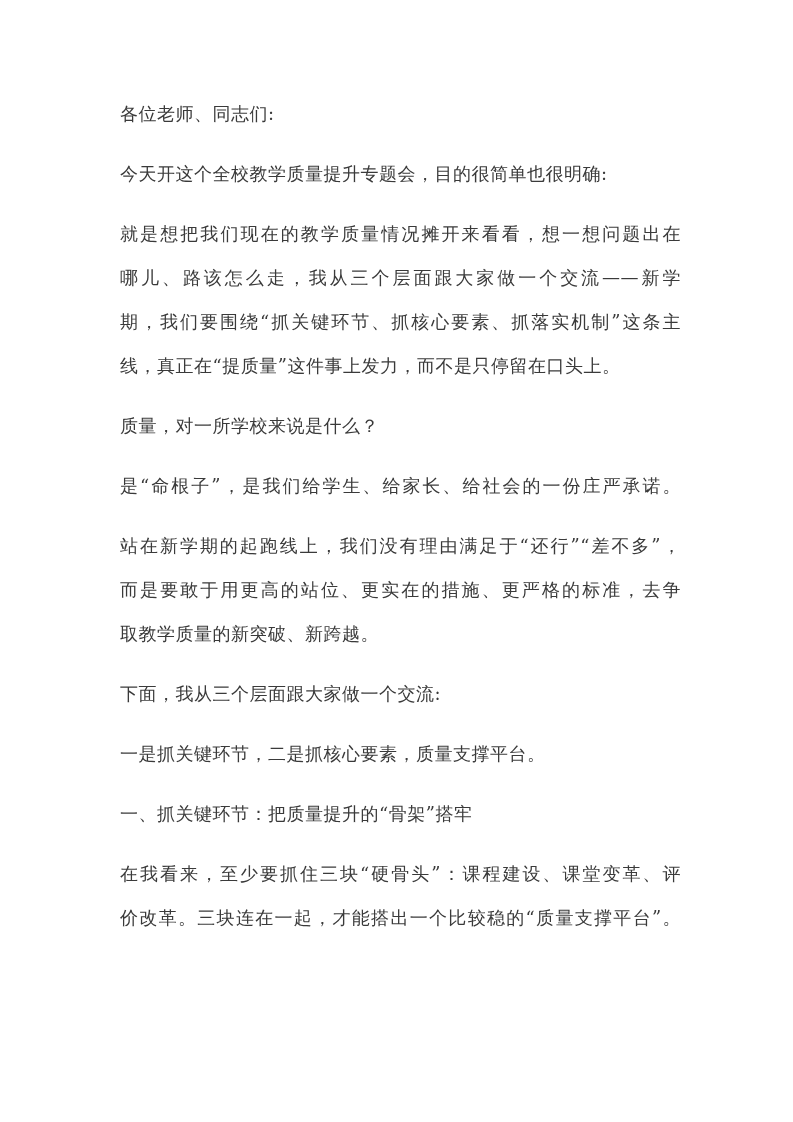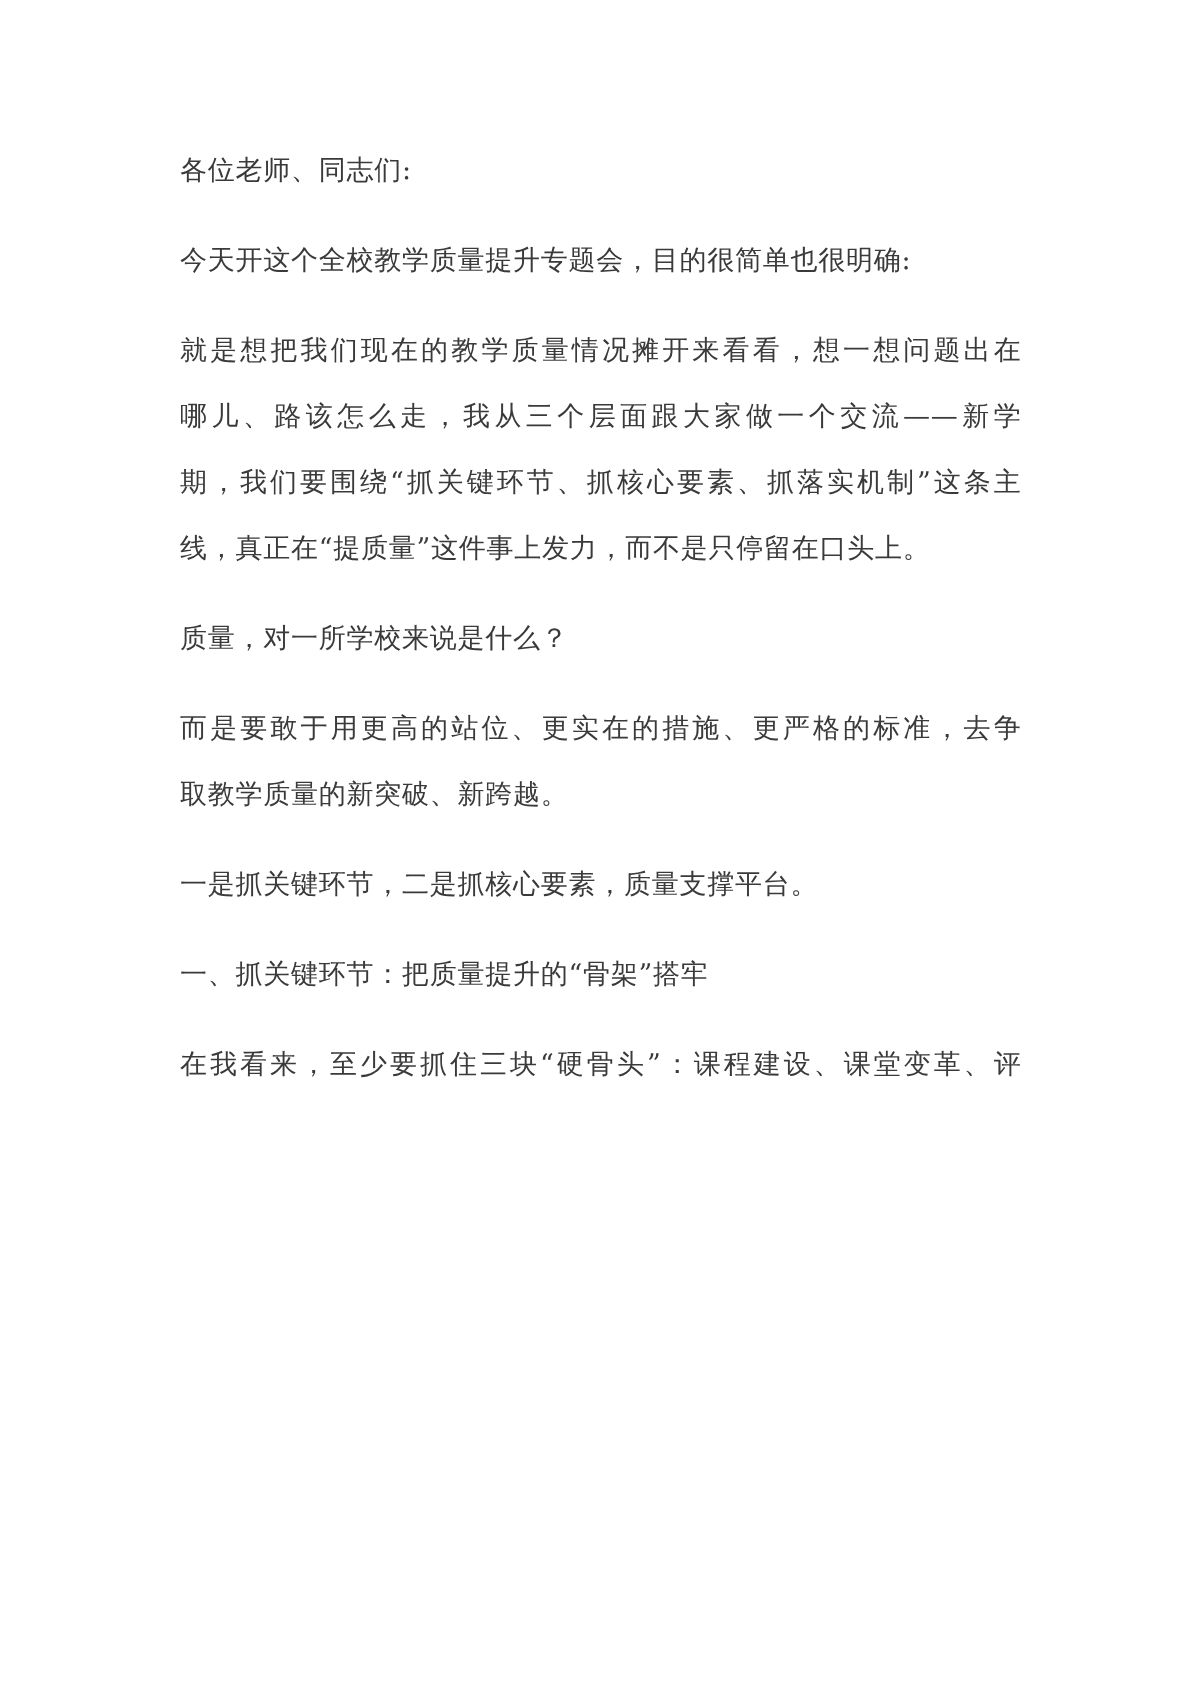--- a/index.html
+++ b/index.html
@@ -56,33 +56,41 @@
     <span class="line fill">就是想把我们现在的教学质量情况摊开来看看，想一想问题出在</span>
     <span class="line fill">哪儿、路该怎么走，我从三个层面跟大家做一个交流——新学</span>
     <span class="line fill">期，我们要围绕“抓关键环节、抓核心要素、抓落实机制”这条主</span>
     <span class="line">线，真正在“提质量”这件事上发力，而不是只停留在口头上。</span>
   </p>
 
   <p class="para">
     <span class="line">质量，对一所学校来说是什么？</span>
   </p>
 
+  <p class="para">
+    <span class="line fill">是“命根子”，是我们给学生、给家长、给社会的一份庄严承诺。</span>
+  </p>
 
   <p class="para">
+    <span class="line fill">站在新学期的起跑线上，我们没有理由满足于“还行”“差不多”，</span>
     <span class="line fill">而是要敢于用更高的站位、更实在的措施、更严格的标准，去争</span>
     <span class="line">取教学质量的新突破、新跨越。</span>
   </p>
 
+  <p class="para">
+    <span class="line">下面，我从三个层面跟大家做一个交流:</span>
+  </p>
 
   <p class="para">
     <span class="line">一是抓关键环节，二是抓核心要素，质量支撑平台。</span>
   </p>
 
   <p class="para heading">
     <span class="line">一、抓关键环节：把质量提升的“骨架”搭牢</span>
   </p>
 
 
   <p class="para">
     <span class="line fill">在我看来，至少要抓住三块“硬骨头”：课程建设、课堂变革、评</span>
+    <span class="line fill">价改革。三块连在一起，才能搭出一个比较稳的“质量支撑平台”。</span>
   </p>
 
 </div>
 
 </body></html>

